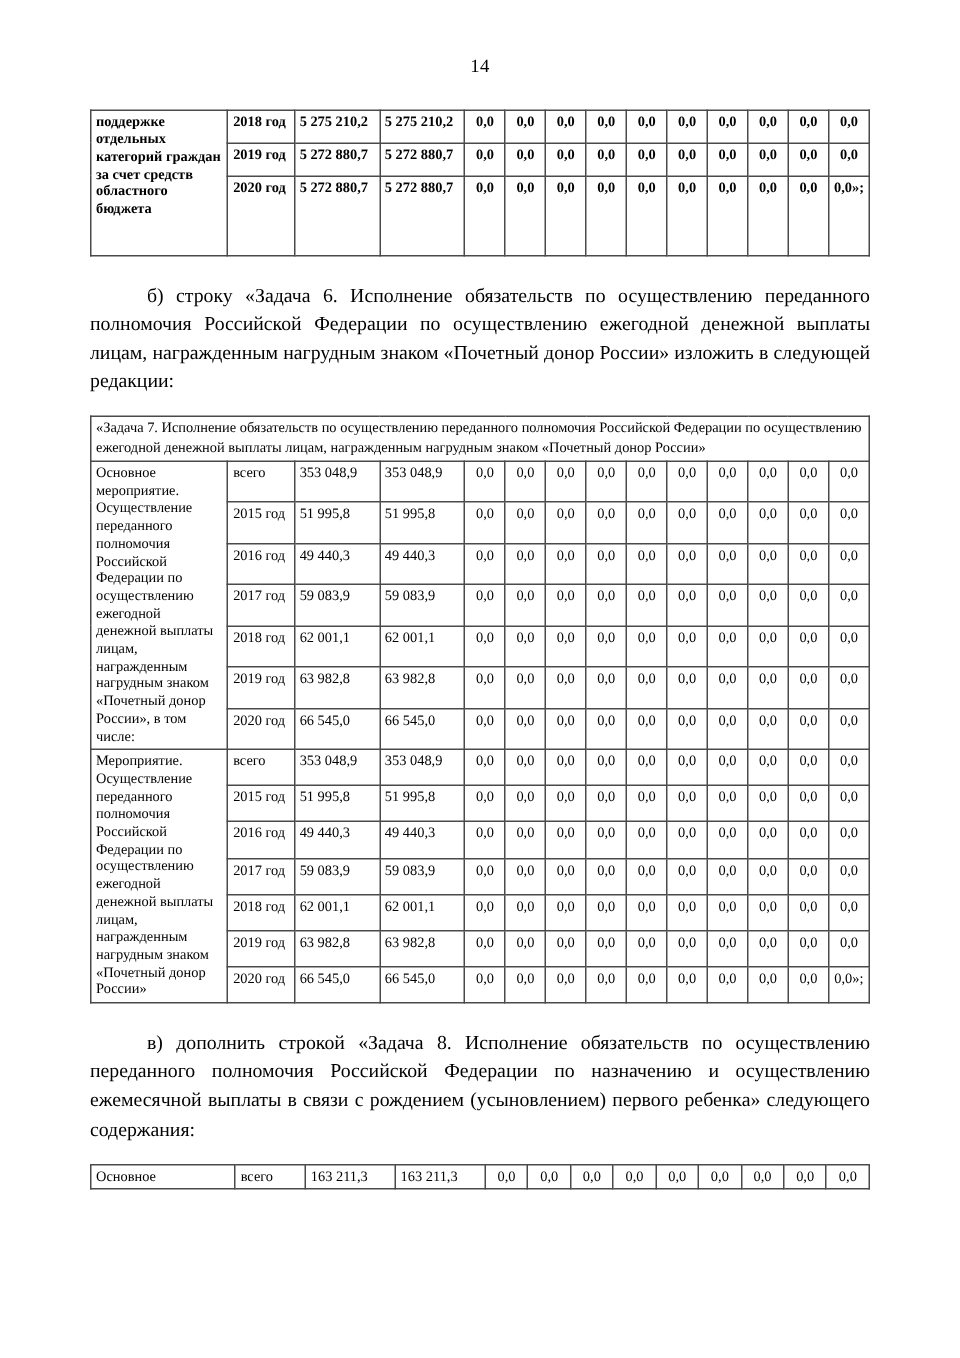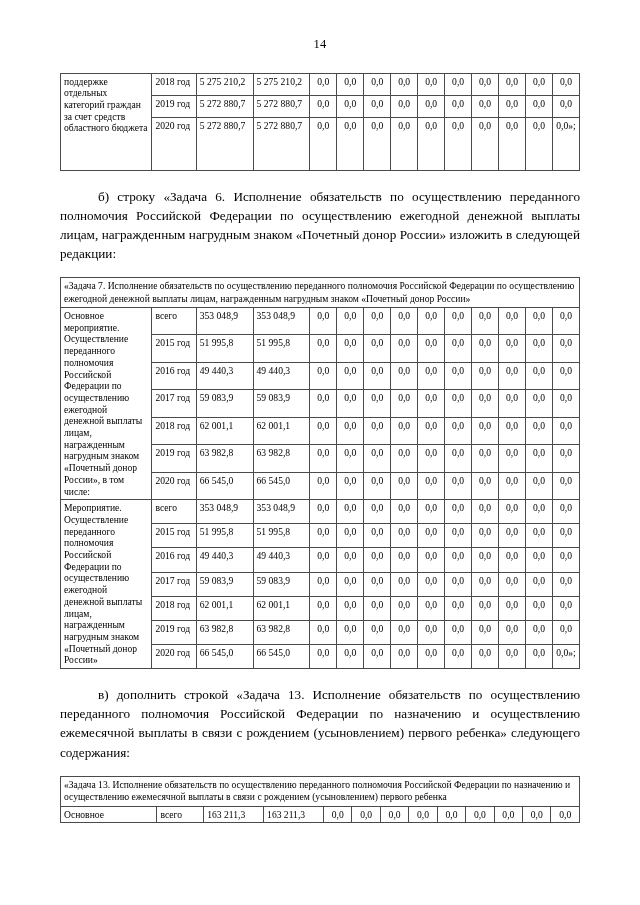--- a/index.html
+++ b/index.html
@@ -68,21 +68,21 @@
     padding: 3px 4px 4px 4px;
     line-height: 1.3;
   }
 
   
   col.c-lbl  { width: 19.8%; }
   col.c-yr   { width: 9.6%;  }
   col.c-val  { width: 12.3%; }
   col.c-zero { width: 5.84%; }
 
-  .tbl1 { margin-top: 22px; }
+  .tbl1 { margin-top: 22px; font-weight: bold; }
   .tbl1 td { height: 17px; }
   .tbl2 { margin-top: 0; }
   .tbl3 { margin-top: 0; }
 
   .spacer-tall td { height: 48px; }
 </style>
 </head>
 <body>
 
 <div class="page">
@@ -390,44 +390,41 @@
           <td class="zero">0,0</td>
           <td class="zero">0,0</td>
           <td class="zero">0,0</td>
           <td class="zero">0,0</td>
           <td class="zero">0,0»;</td>
         </tr>
       </tbody>
   </table>
 
   <div class="para-block">
-    <p class="para">в) дополнить строкой «Задача 13. Исполнение обязательств по осуществлению переданного полномочия Российской Федерации по назначению и осуществлению ежемесячной выплаты в связи с рождением (усыновлением) первого ребенка» следующего содержания:</p>
+    <p class="para">в) дополнить строкой «Задача 8. Исполнение обязательств по осуществлению переданного полномочия Российской Федерации по назначению и осуществлению ежемесячной выплаты в связи с рождением (усыновлением) первого ребенка» следующего содержания:</p>
   </div>
 
   <table class="doc tbl3">
     <colgroup>
       <col class="c-lbl">
         <col class="c-yr">
         <col class="c-val">
         <col class="c-val">
       <col class="c-zero">
         <col class="c-zero">
         <col class="c-zero">
         <col class="c-zero">
         <col class="c-zero">
       <col class="c-zero">
         <col class="c-zero">
         <col class="c-zero">
         <col class="c-zero">
     </colgroup>
     <tbody>
         <tr>
-          <td class="caption" colspan="13">«Задача 13. Исполнение обязательств по осуществлению переданного полномочия Российской Федерации по назначению и осуществлению ежемесячной выплаты в связи с рождением (усыновлением) первого ребенка</td>
-        </tr>
-        <tr>
           <td class="lbl">Основное</td>
           <td class="yr">всего</td>
           <td class="num">163 211,3</td>
           <td class="num">163 211,3</td>
           <td class="zero">0,0</td>
           <td class="zero">0,0</td>
           <td class="zero">0,0</td>
           <td class="zero">0,0</td>
           <td class="zero">0,0</td>
           <td class="zero">0,0</td>

